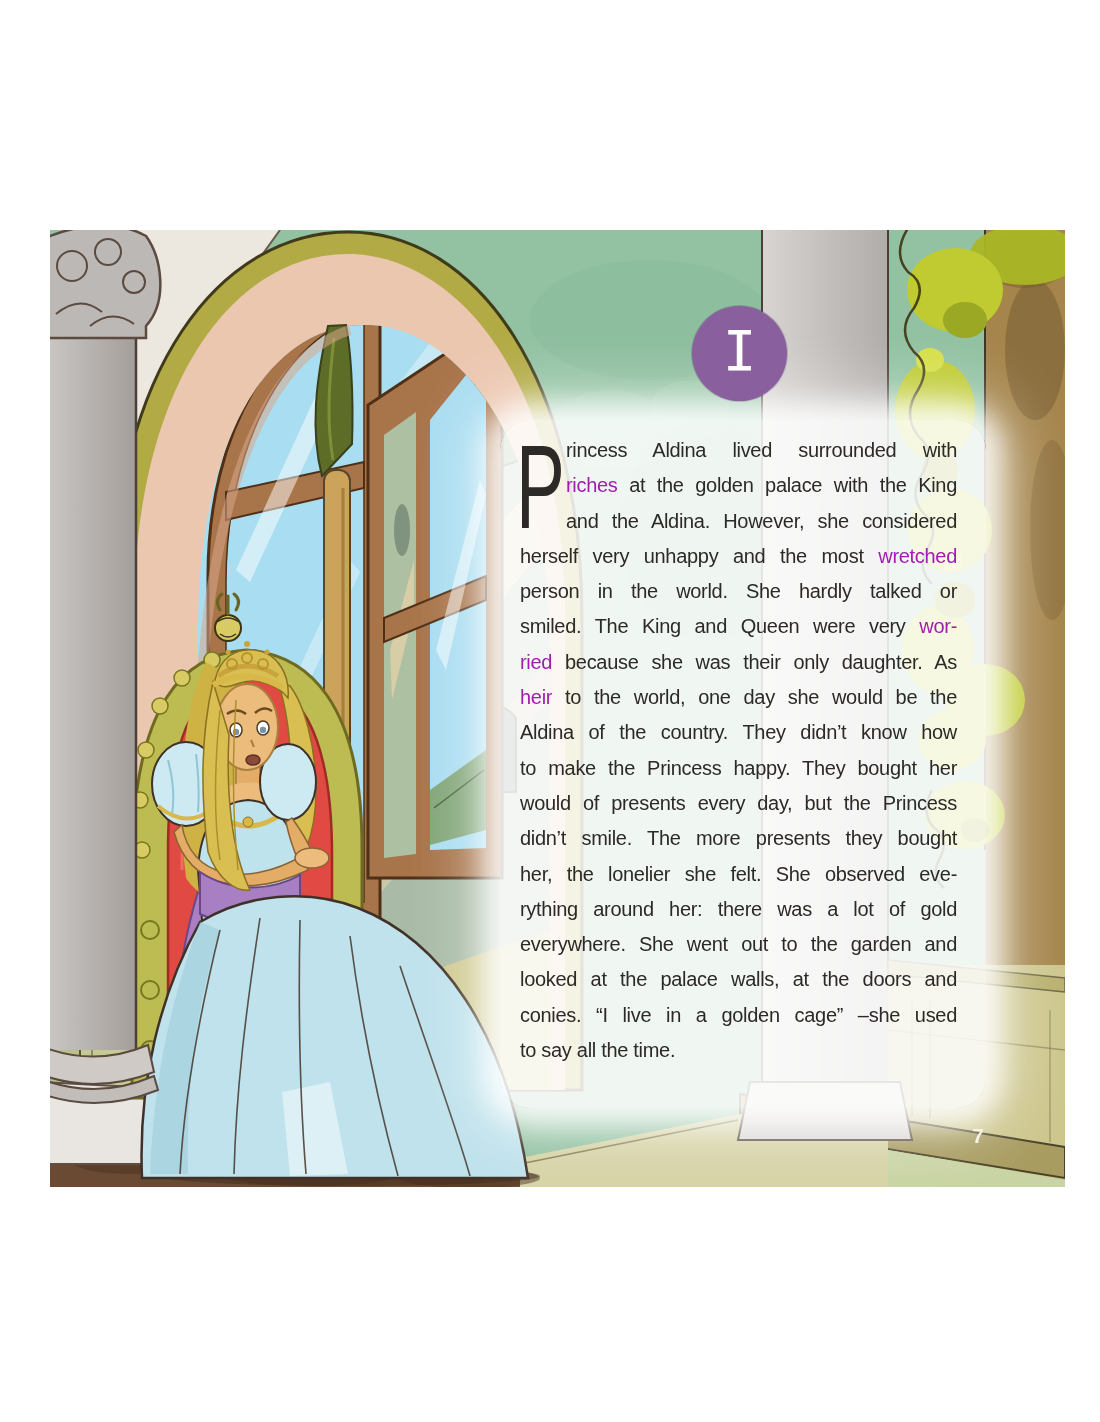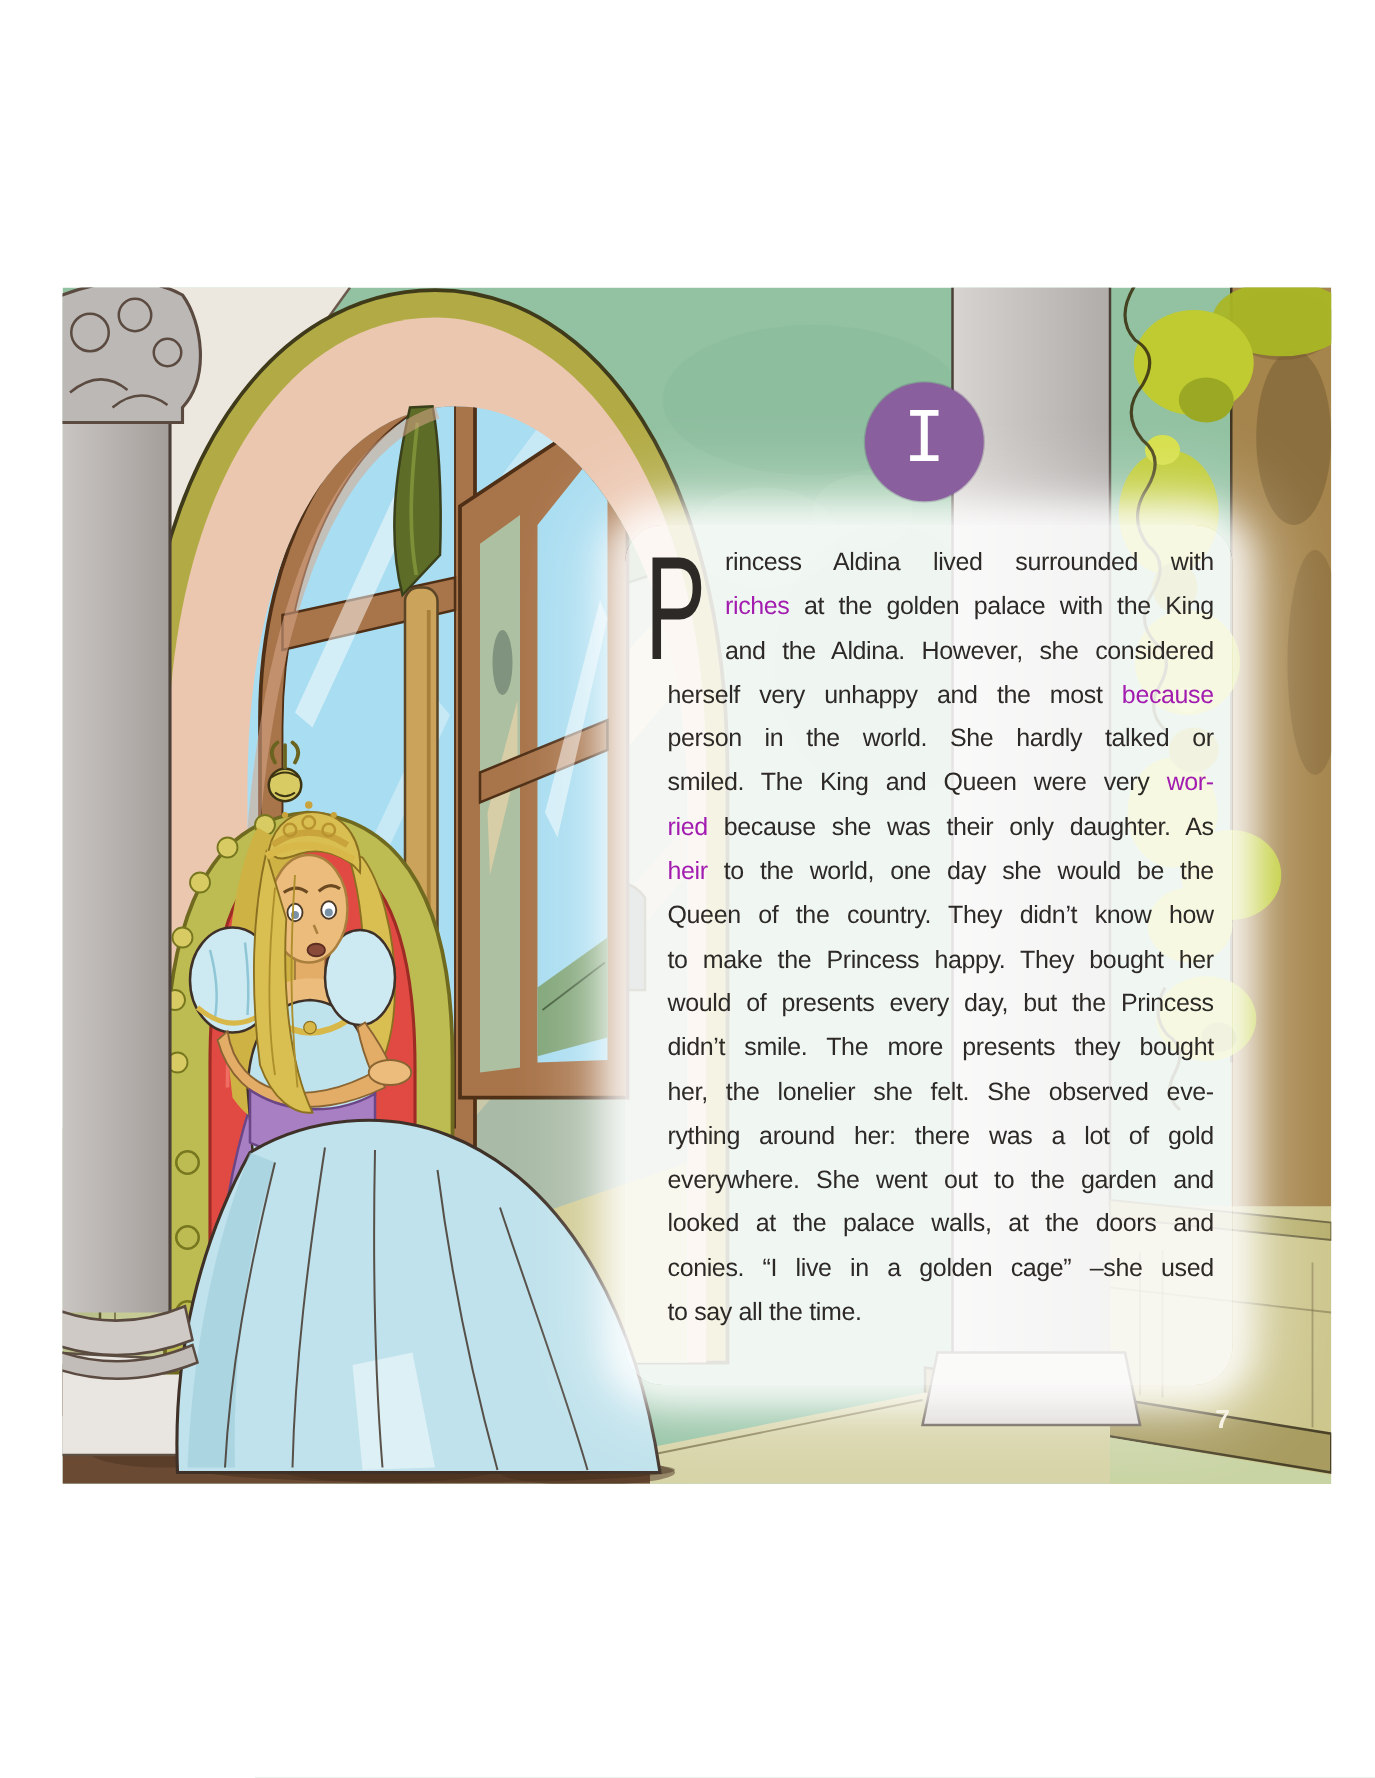--- a/index.html
+++ b/index.html
@@ -20,21 +20,21 @@
     box-shadow:0 0 0 1px rgba(90,60,110,.25);
   }
   .chapter-circle .glyph{
     font-family:"DejaVu Sans Mono",monospace;font-size:56px;color:#ffffff;line-height:1;
     padding-bottom:6px;
   }
   .drop-cap{
     position:absolute;left:516px;top:428px;font-size:118px;line-height:118px;
     color:#2d2926;transform:scaleX(.62);transform-origin:left top;font-weight:400;
   }
-  .story{position:absolute;left:534px;top:433px;width:437px;}
+  .story{position:absolute;left:520px;top:433px;width:437px;}
   .story .line{
     height:35.3px;line-height:35.3px;font-size:20px;letter-spacing:-.3px;
     color:#2d2926;text-align:justify;text-align-last:justify;
   }
   .story .line.indent{padding-left:46px;}
   .story .line.last{text-align-last:left;}
   .story .purple{color:#a21caf;}
   .story .dark{color:#2d2926;}
   .page-number{
     position:absolute;left:952px;top:1124px;width:52px;text-align:center;
@@ -282,26 +282,26 @@
   <div class="chapter-circle">
     <span class="glyph">I</span>
   </div>
 
   <div class="drop-cap">P</div>
   <div class="story">
     <div>
         <div class="line indent"><span class="dark">rincess Aldina lived surrounded with</span></div>
         <div class="line indent"><span class="purple">riches</span><span class="dark"> at the golden palace with the King</span></div>
         <div class="line indent"><span class="dark">and the Aldina. However, she considered</span></div>
-        <div class="line"><span class="dark">herself very unhappy and the most </span><span class="purple">because</span></div>
+        <div class="line"><span class="dark">herself very unhappy and the most </span><span class="purple">wretched</span></div>
         <div class="line"><span class="dark">person in the world. She hardly talked or</span></div>
         <div class="line"><span class="dark">smiled. The King and Queen were very </span><span class="purple">wor-</span></div>
         <div class="line"><span class="purple">ried</span><span class="dark"> because she was their only daughter. As</span></div>
         <div class="line"><span class="purple">heir</span><span class="dark"> to the world, one day she would be the</span></div>
-        <div class="line"><span class="dark">Queen of the country. They didn’t know how</span></div>
+        <div class="line"><span class="dark">Aldina of the country. They didn’t know how</span></div>
         <div class="line"><span class="dark">to make the Princess happy. They bought her</span></div>
         <div class="line"><span class="dark">would of presents every day, but the Princess</span></div>
         <div class="line"><span class="dark">didn’t smile. The more presents they bought</span></div>
         <div class="line"><span class="dark">her, the lonelier she felt. She observed eve-</span></div>
         <div class="line"><span class="dark">rything around her: there was a lot of gold</span></div>
         <div class="line"><span class="dark">everywhere. She went out to the garden and</span></div>
         <div class="line"><span class="dark">looked at the palace walls, at the doors and</span></div>
         <div class="line"><span class="dark">conies. “I live in a golden cage” –she used</span></div>
         <div class="line last"><span class="dark">to say all the time.</span></div>
       </div>

